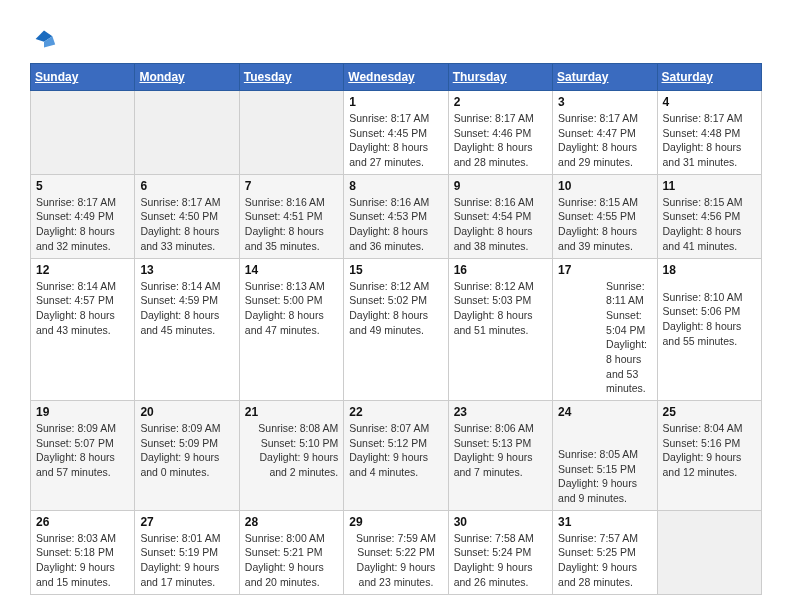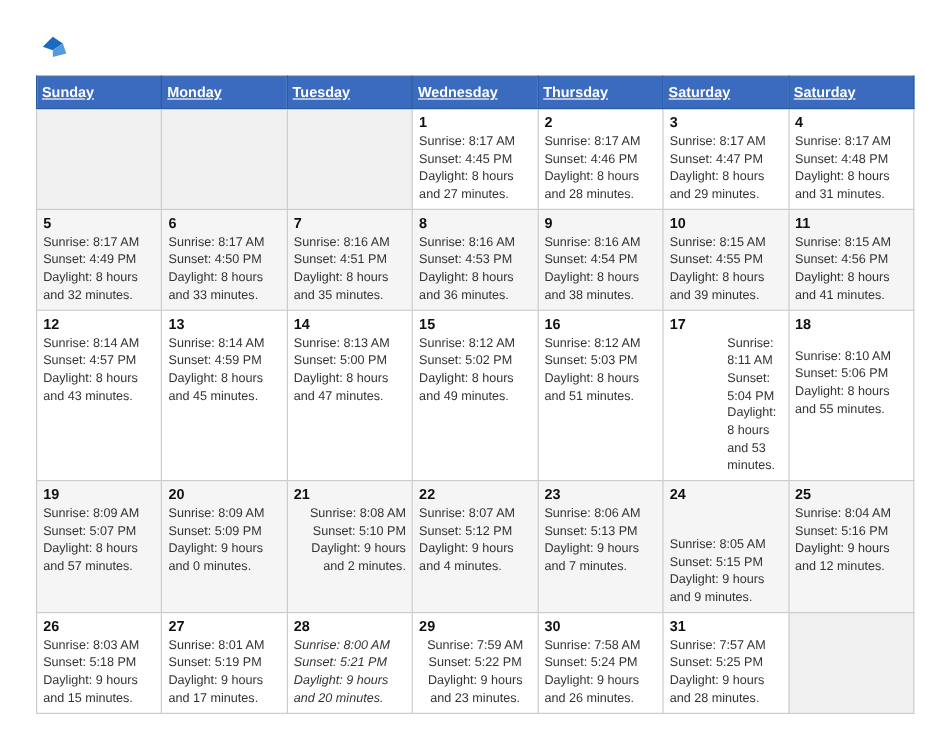--- a/index.html
+++ b/index.html
@@ -292,21 +292,21 @@
 Daylight: 9 hours and 15 minutes.</div>
         </td>
         <td>
           <div class="day-number">27</div>
           <div class="day-info" style="white-space: pre-line;">Sunrise: 8:01 AM
 Sunset: 5:19 PM
 Daylight: 9 hours and 17 minutes.</div>
         </td>
         <td>
           <div class="day-number">28</div>
-          <div class="day-info" style="white-space: pre-line; font-style: italic;">Sunrise: 8:00 AM
+          <div class="day-info" style="white-space: pre-line;">Sunrise: 8:00 AM
 Sunset: 5:21 PM
 Daylight: 9 hours and 20 minutes.</div>
         </td>
         <td>
           <div class="day-number">29</div>
           <div class="day-info" style="white-space: pre-line; text-align: center;">Sunrise: 7:59 AM
 Sunset: 5:22 PM
 Daylight: 9 hours and 23 minutes.</div>
         </td>
         <td>

